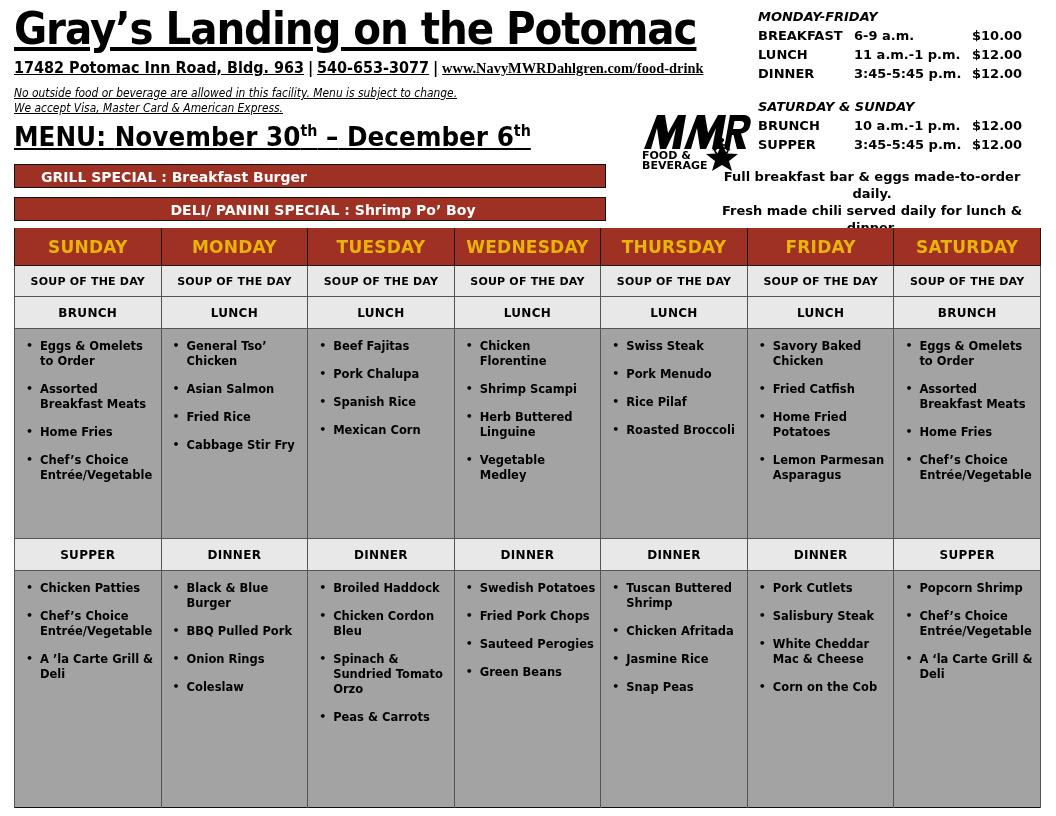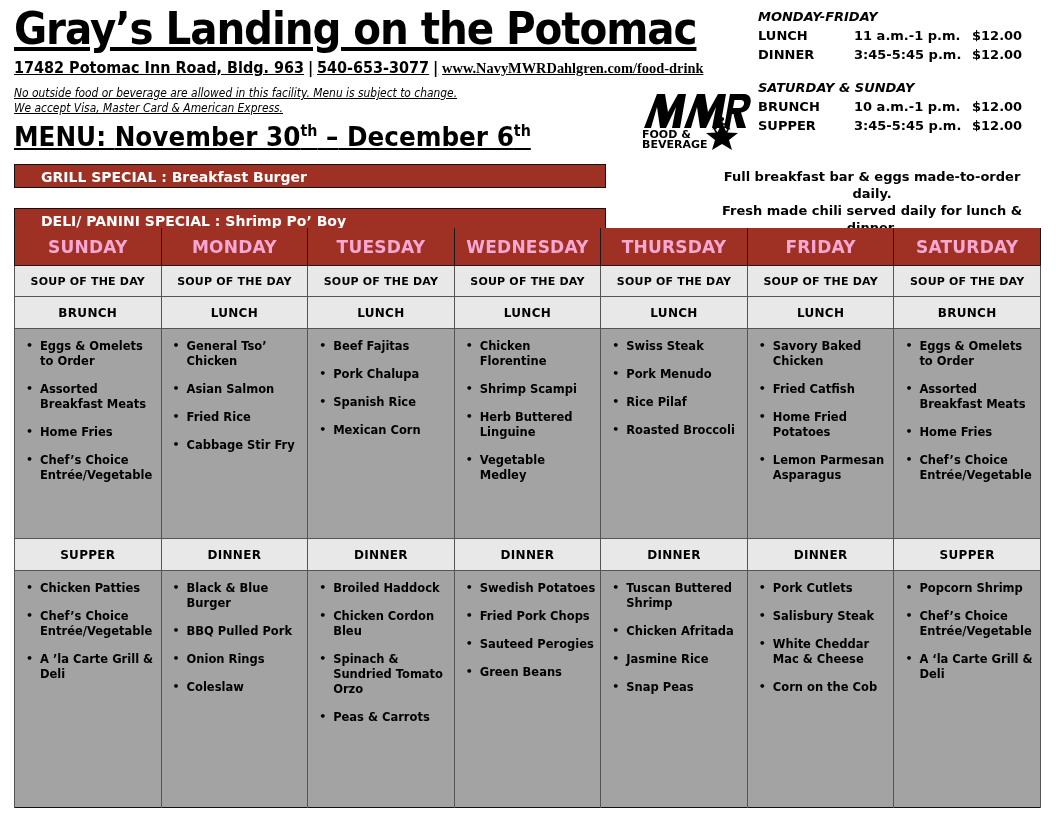--- a/index.html
+++ b/index.html
@@ -109,21 +109,21 @@
   }
   .hours .c-meal { width: 96px; }
   .hours .c-time { width: 118px; }
   .hours .c-price { text-align: left; }
   .hours .spacer td { height: 11px; line-height: 11px; }
 
   
   .mwr-logo {
     position: absolute;
     left: 640px;
-    top: 88px;
+    top: 109px;
     width: 112px;
     height: 62px;
   }
   .mwr-logo svg { display: block; }
 
   
   .promo {
     position: absolute;
     right: 24px;
     top: 168px;
@@ -148,21 +148,21 @@
     color: #ffffff;
     font-family: "DejaVu Sans", sans-serif;
     font-weight: bold;
     font-size: 14px;
     height: 24px;
     line-height: 24px;
     padding-left: 26px;
     box-sizing: border-box;
     white-space: nowrap;
   }
-  .special-bar + .special-bar { margin-top: 20px; }
+  .special-bar + .special-bar { margin-top: 9px; text-align: center; }
 
   
   .menu-grid {
     position: absolute;
     left: 14px;
     top: 228px;
     width: 1026px;
     border-collapse: collapse;
     table-layout: fixed;
     border-left: 1.5px solid #2b2b2b;
@@ -171,21 +171,21 @@
   }
   .menu-grid col { width: 146.57px; }
   .menu-grid td {
     border-left: 1.2px solid #555555;
     border-right: 1.2px solid #555555;
     vertical-align: top;
     padding: 0;
   }
   .menu-grid tr.day-head td {
     background: #9F3124;
-    color: #f9a8d4;
+    color: #eab308;
     height: 37px;
     text-align: center;
     vertical-align: middle;
     font-family: "DejaVu Sans", sans-serif;
     font-weight: bold;
     font-size: 17px;
     border-left: 1.4px solid #1a1a1a;
     border-right: 1.4px solid #1a1a1a;
     border-bottom: 1.4px solid #1a1a1a;
     letter-spacing: 0.2px;
@@ -279,20 +279,25 @@
       <span>–</span>
       <span>December 6</span><sup>th</sup>
     </div>
   </div>
 
   <div class="hours">
     <table>
       <tbody>
         <tr>
           <td class="grp c-meal" colspan="3">MONDAY-FRIDAY</td>
+        </tr>
+        <tr>
+          <td class="c-meal">BREAKFAST</td>
+          <td class="c-time">6-9 a.m.</td>
+          <td class="c-price">$10.00</td>
         </tr>
         <tr>
           <td class="c-meal">LUNCH</td>
           <td class="c-time">11 a.m.-1 p.m.</td>
           <td class="c-price">$12.00</td>
         </tr>
         <tr>
           <td class="c-meal">DINNER</td>
           <td class="c-time">3:45-5:45 p.m.</td>
           <td class="c-price">$12.00</td>

